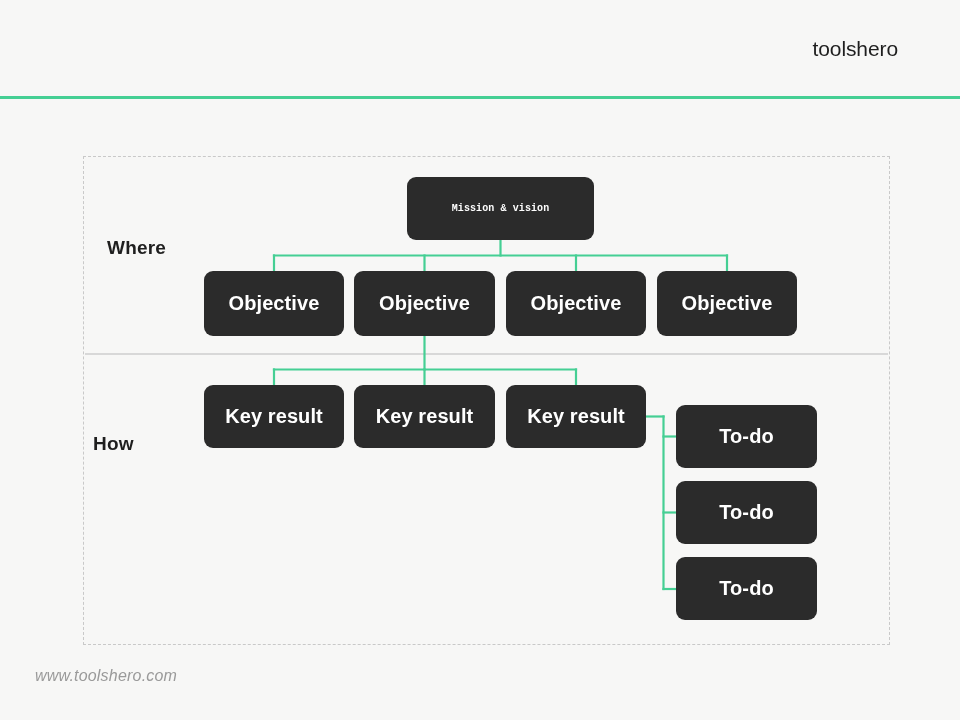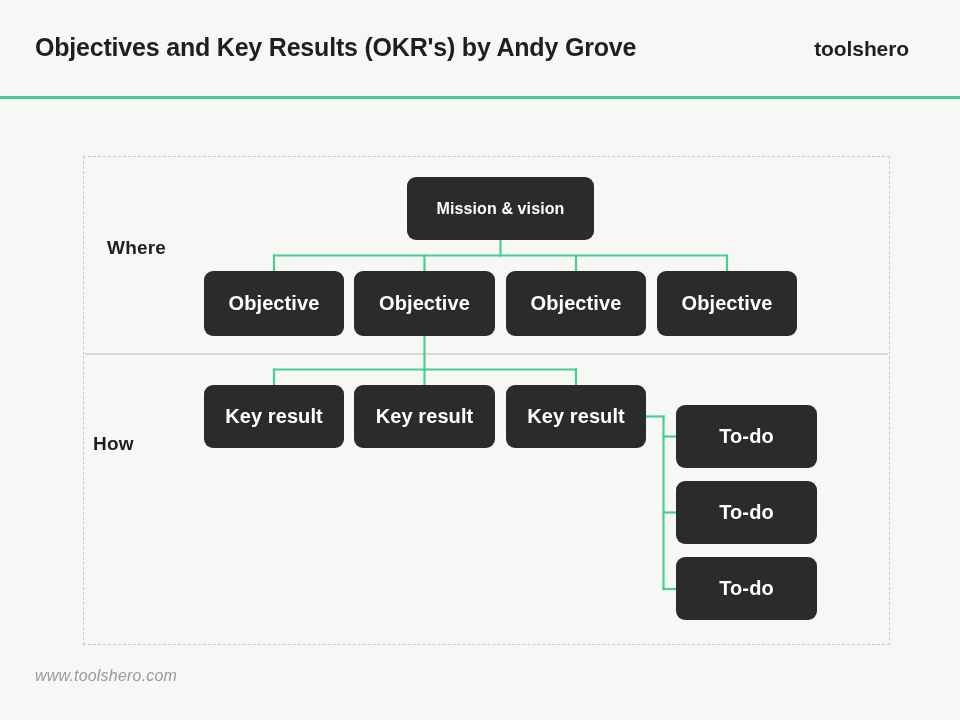--- a/index.html
+++ b/index.html
@@ -31,24 +31,24 @@
     left: 35px;
     top: 33px;
     font-size: 25px;
     font-weight: bold;
     color: #1f1f1f;
     letter-spacing: -0.2px;
     white-space: nowrap;
   }
   .header-brand {
     position: absolute;
-    right: 51px;
+    right: 62px;
     top: 37px;
     font-size: 21px;
-    font-weight: bold;
+    font-weight: normal;
     color: #1f1f1f;
     letter-spacing: -0.1px;
   }
 
   
   .frame {
     position: absolute;
     left: 83px;
     top: 156px;
     width: 807px;
@@ -85,21 +85,21 @@
     border-radius: 9px;
     color: #ffffff;
     display: flex;
     align-items: center;
     justify-content: center;
     font-size: 20px;
     font-weight: bold;
     letter-spacing: 0.1px;
     z-index: 3;
   }
-  .node-mission  { left: 407px; top: 177px; width: 187px; height: 63px; font-size: 16px; }
+  .node-mission  { left: 407px; top: 177px; width: 187px; height: 63px; font-size: 10px; font-family: Liberation Mono, monospace; }
 
   .node-obj1 { left: 204px; top: 271px; width: 140px; height: 65px; }
   .node-obj2 { left: 354px; top: 271px; width: 141px; height: 65px; }
   .node-obj3 { left: 506px; top: 271px; width: 140px; height: 65px; }
   .node-obj4 { left: 657px; top: 271px; width: 140px; height: 65px; }
 
   .node-kr1 { left: 204px; top: 385px; width: 140px; height: 63px; }
   .node-kr2 { left: 354px; top: 385px; width: 141px; height: 63px; }
   .node-kr3 { left: 506px; top: 385px; width: 140px; height: 63px; }
 
@@ -125,21 +125,20 @@
     font-size: 16px;
     color: #9a9a9a;
     letter-spacing: 0.2px;
     font-style: italic;
   }
 </style>
 </head>
 <body>
 
 <div class="header">
-  <div class="header-title">Objectives and Key Results (OKR's) by Andy Grove</div>
   <div class="header-brand">toolshero</div>
 </div>
 
 <div class="frame"></div>
 <div class="section-divider"></div>
 
 <div class="section-label label-where">Where</div>
 <div class="section-label label-how">How</div>
 
 <svg class="connectors" viewBox="0 0 960 720" width="960" height="720">

